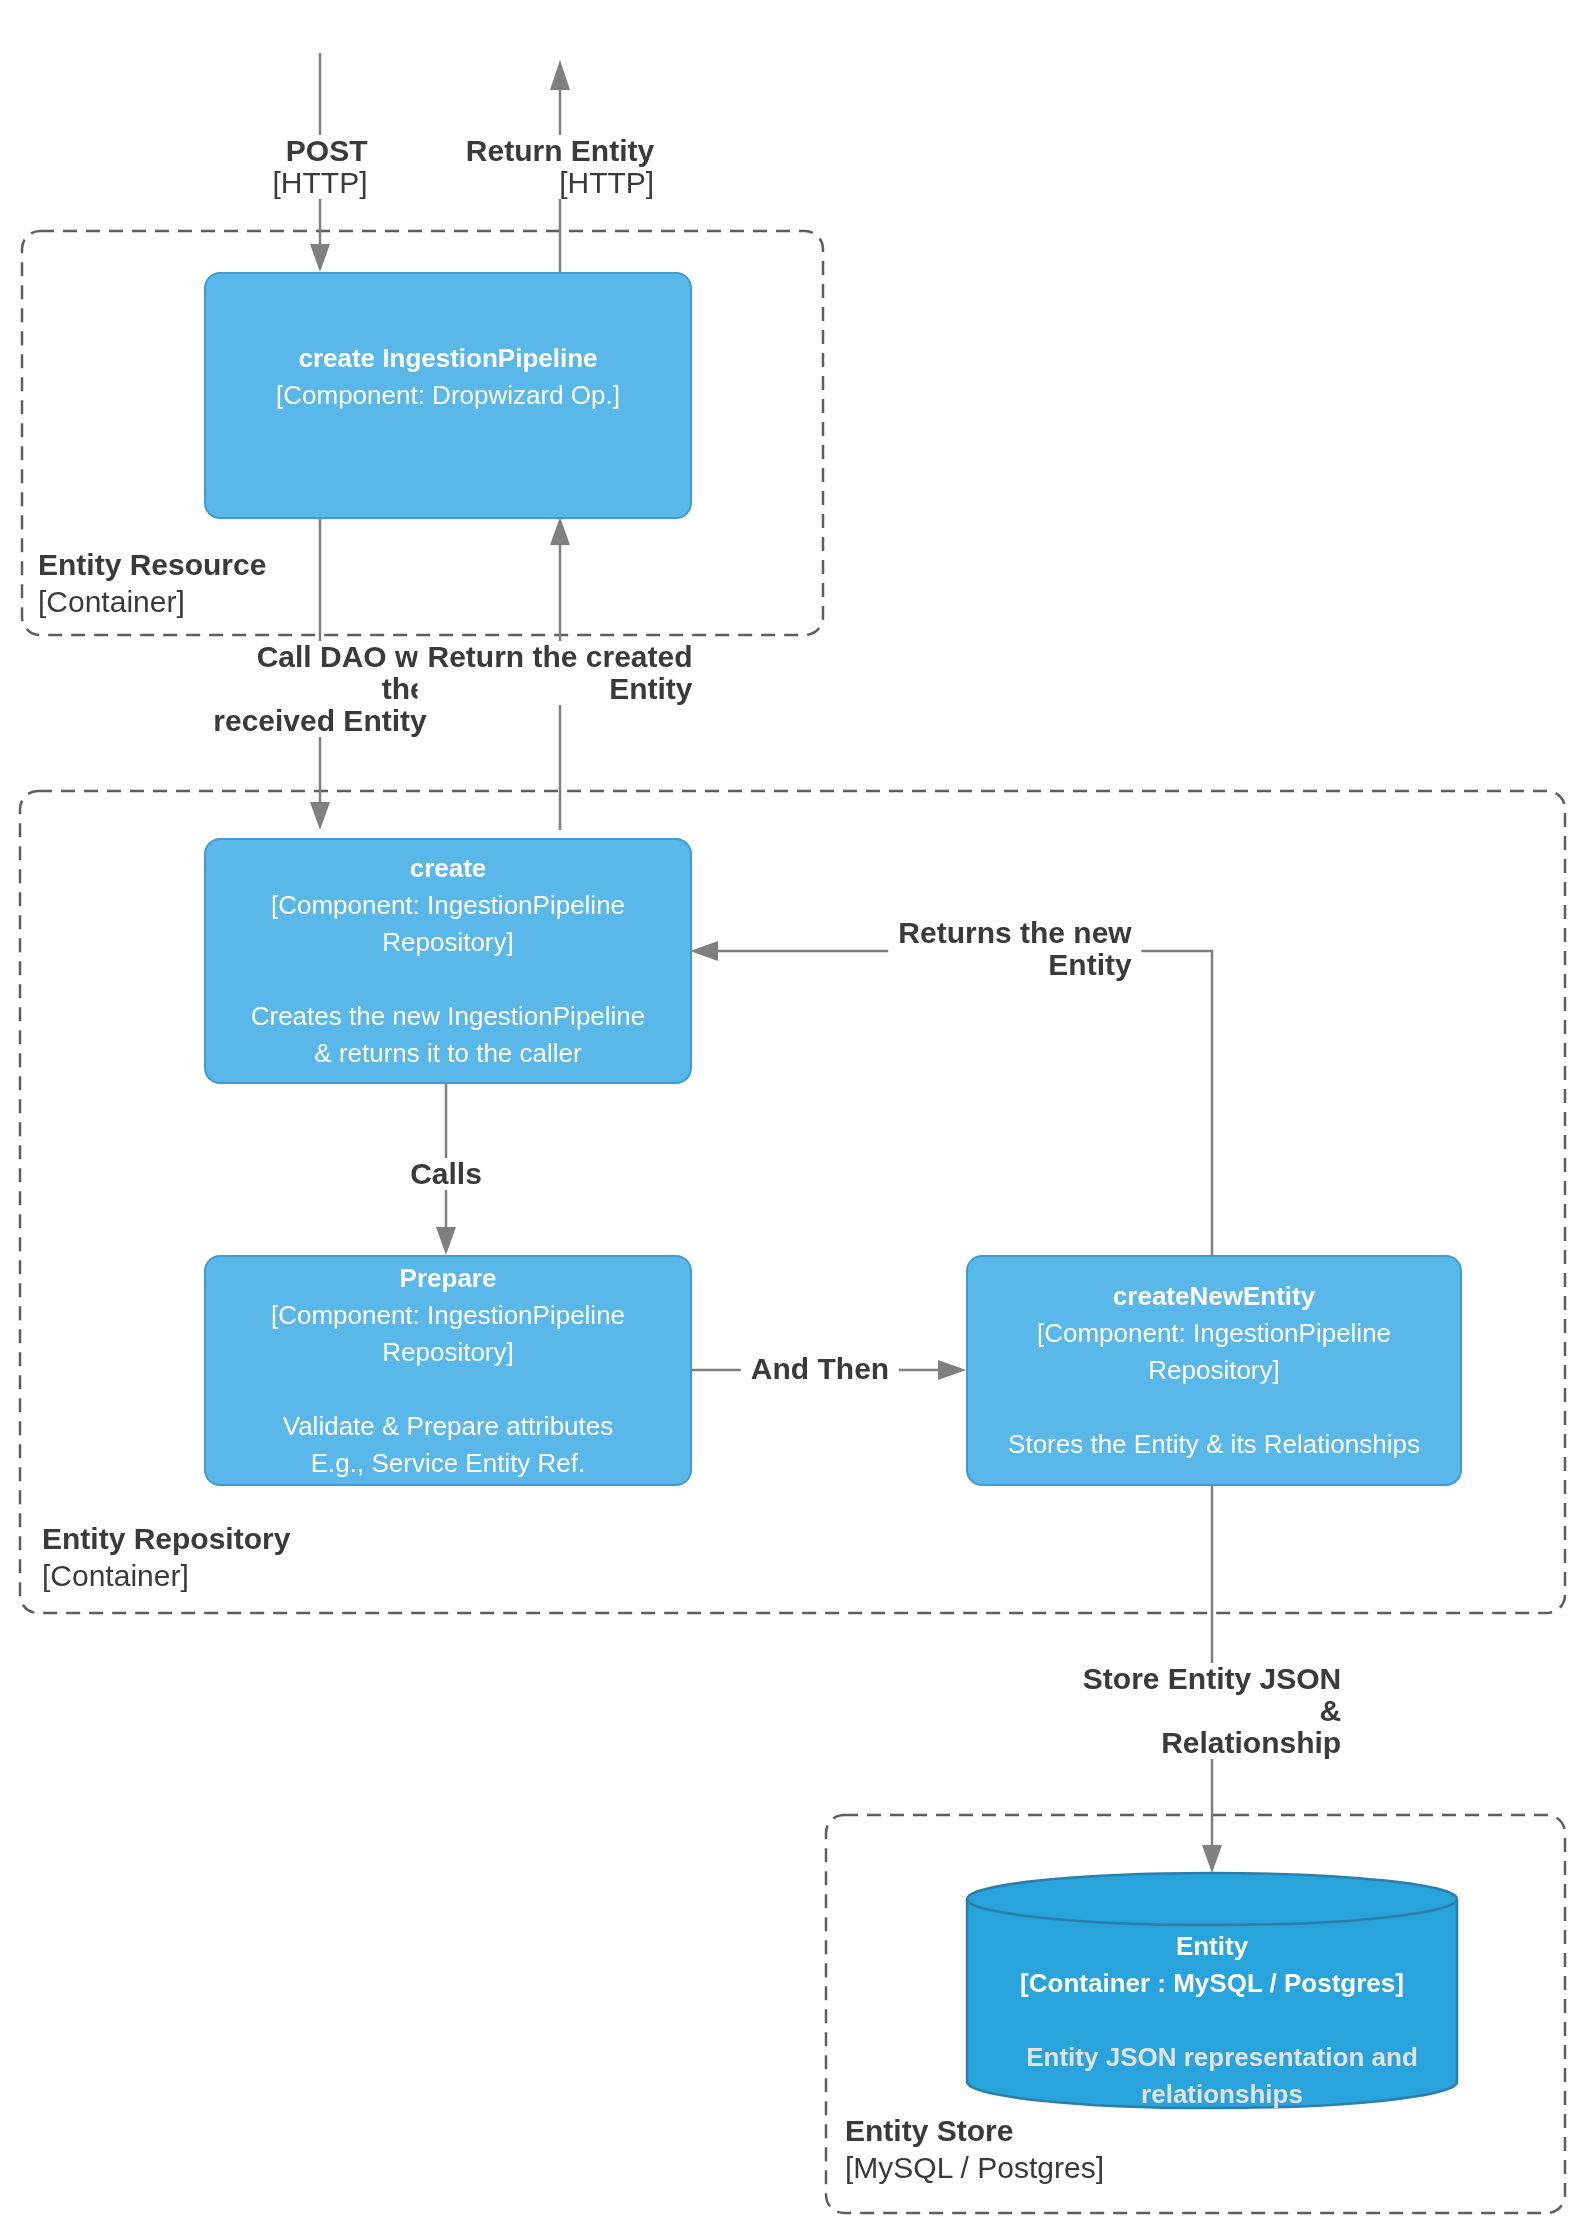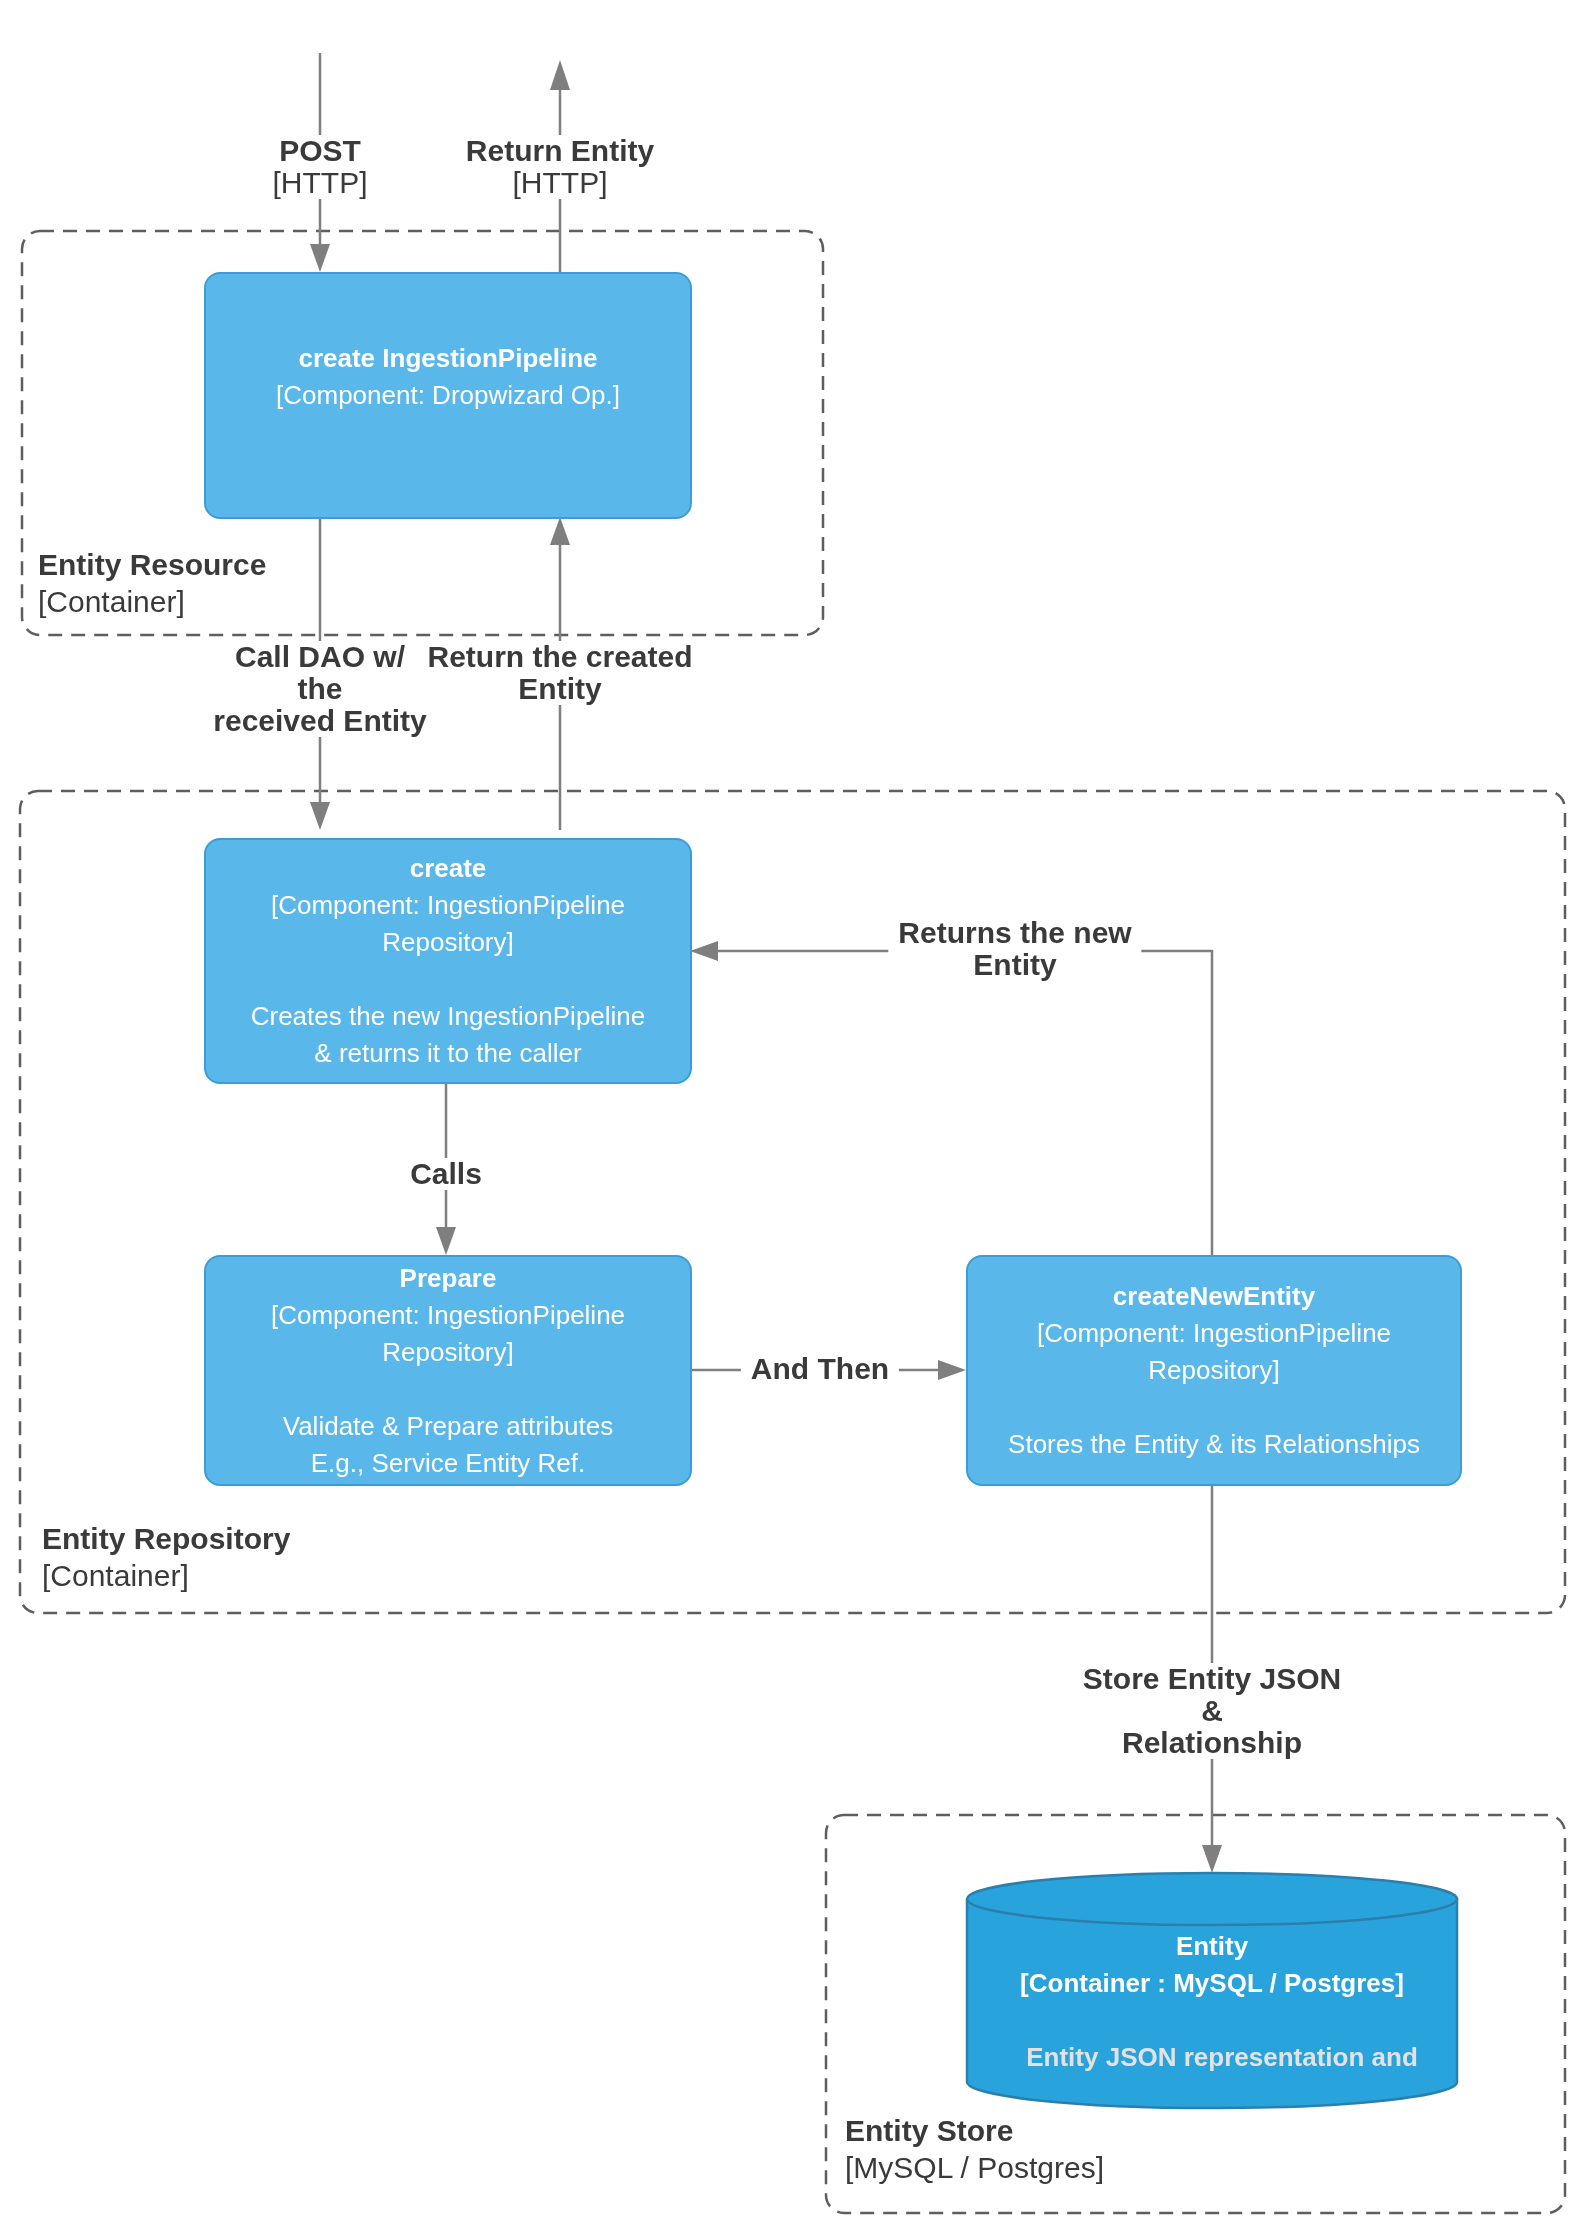--- a/index.html
+++ b/index.html
@@ -17,21 +17,21 @@
   svg .db-body{fill:var(--db_fill);stroke:var(--db_border);stroke-width:2.5;}
 
   .node{position:absolute;background:var(--node_fill);border:2px solid var(--node_border);
         border-radius:16px;color:var(--node_text);display:flex;flex-direction:column;
         justify-content:center;align-items:center;text-align:center;
         font-size:26px;line-height:37px;}
   .node .ln{white-space:nowrap;}
   .node .title{font-weight:bold;}
   .spacer{height:37px;}
 
-  .edge-label{position:absolute;transform:translateX(-50%);text-align:center;
+  .edge-label{position:absolute;transform:translateX(-50%);text-align:right;
         color:var(--label_text);font-weight:bold;font-size:30px;line-height:32px;
         background:var(--background);padding:0 10px;white-space:nowrap;}
   .edge-label .reg{font-weight:normal;}
 
   .container-label{position:absolute;color:var(--label_text);font-size:30px;line-height:37px;}
   .container-label .title{font-weight:bold;}
 
   .db-text{position:absolute;text-align:center;color:var(--node_text);font-weight:bold;
         font-size:26px;line-height:37px;}
   .db-text .desc{color:var(--db_desc_text);padding-left:20px;}
@@ -106,20 +106,21 @@
     <div class="ln">Repository]</div>
     <div class="spacer"></div>
     <div class="ln">Stores the Entity &amp; its Relationships</div>
   </div>
 
   <div class="db-text" style="left:967px;top:1928px;width:490px;">
     <div class="ln">Entity</div>
     <div class="ln">[Container : MySQL / Postgres]</div>
     <div class="spacer"></div>
     <div class="ln desc">Entity JSON representation and</div>
+    <div class="ln desc">relationships</div>
   </div>
 
   <div class="container-label" style="left:38px;top:546px;">
     <div class="title">Entity Resource</div>
     <div>[Container]</div>
   </div>
 
   <div class="container-label" style="left:42px;top:1520px;">
     <div class="title">Entity Repository</div>
     <div>[Container]</div>

